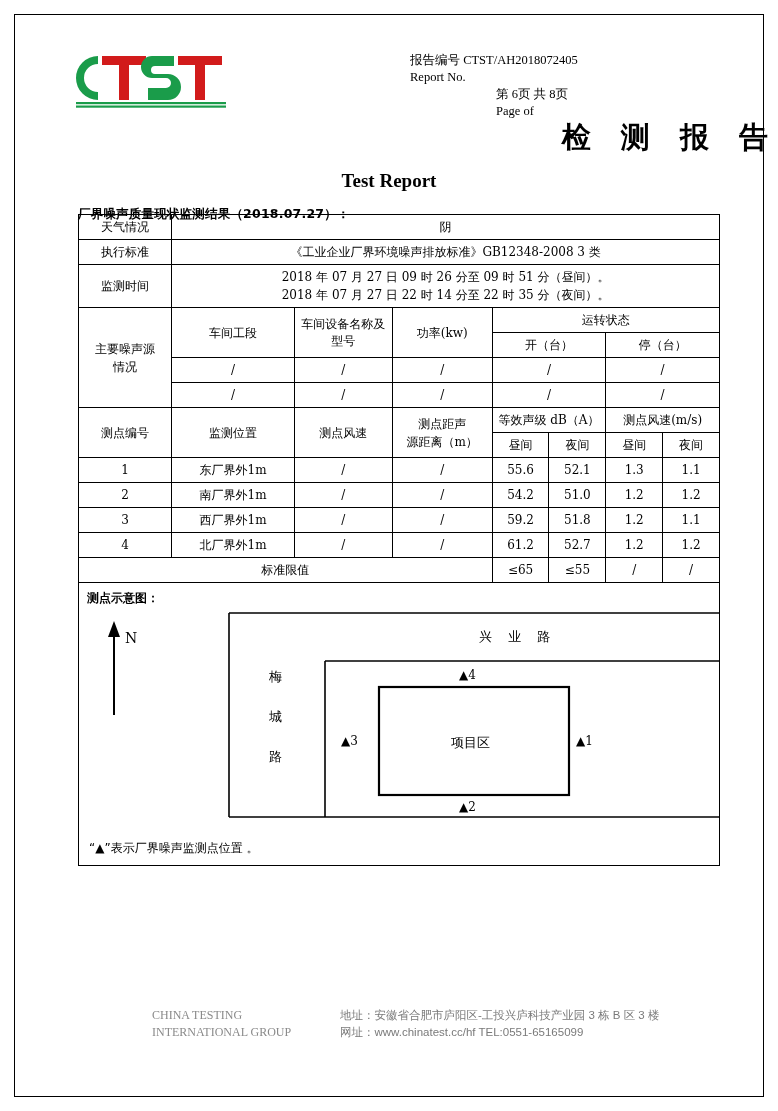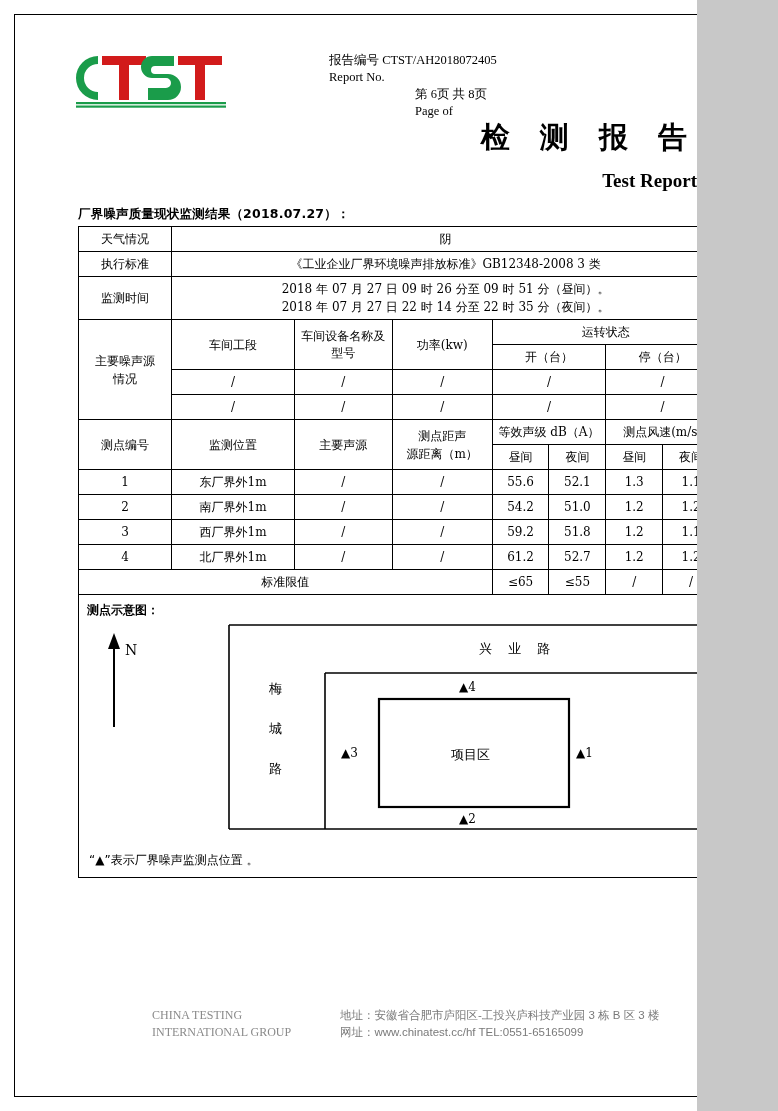--- a/index.html
+++ b/index.html
@@ -1,21 +1,21 @@
 <!DOCTYPE html>
 <html><head>
 <meta charset="utf-8">
 <style>
   html, body {
     margin: 0;
     padding: 0;
     background: #c8c8c8;
   }
   .page {
-    width: 697px;
+    width: 778px;
     height: 1111px;
     background: #ffffff;
     position: relative;
     box-sizing: border-box;
     font-family: "Liberation Serif", serif;
     color: #000;
     overflow: hidden;
   }
   .border-frame {
     position: absolute;
@@ -62,40 +62,40 @@
     text-align: right;
     font-size: 29px;
     font-weight: bold;
     letter-spacing: 10px;
     font-family: "DejaVu Serif", serif;
   }
   .title-en {
     position: absolute;
     left: 0; right: 0;
     top: 170px;
-    text-align: right;
+    text-align: center;
     font-size: 19px;
     font-weight: bold;
   }
 
   .section-title {
     position: absolute;
     left: 78px;
     top: 206px;
     font-size: 12.5px;
     font-weight: bold;
     font-family: "DejaVu Sans", sans-serif;
     letter-spacing: 0.2px;
   }
 
   
   table.main {
     position: absolute;
     left: 78px;
-    top: 226px;
+    top: 214px;
     width: 642px;
     border-collapse: collapse;
     font-size: 12px;
     font-family: "DejaVu Serif", serif;
   }
   table.main td {
     border: 1px solid #000;
     padding: 3px 5px;
     text-align: center;
     vertical-align: middle;
@@ -269,21 +269,21 @@
         <td>/</td>
         <td>/</td>
         <td>/</td>
         <td colspan="2">/</td>
         <td colspan="2">/</td>
       </tr>
 
       <tr>
         <td rowspan="2">测点编号</td>
         <td rowspan="2">监测位置</td>
-        <td rowspan="2">主要声源</td>
+        <td rowspan="2">测点风速</td>
         <td rowspan="2">
           <div>测点距声</div>
           <div>源距离（m）</div>
         </td>
         <td colspan="2">等效声级 dB（A）</td>
         <td colspan="2">测点风速(m/s)</td>
       </tr>
       <tr>
         <td>昼间</td>
         <td>夜间</td>

